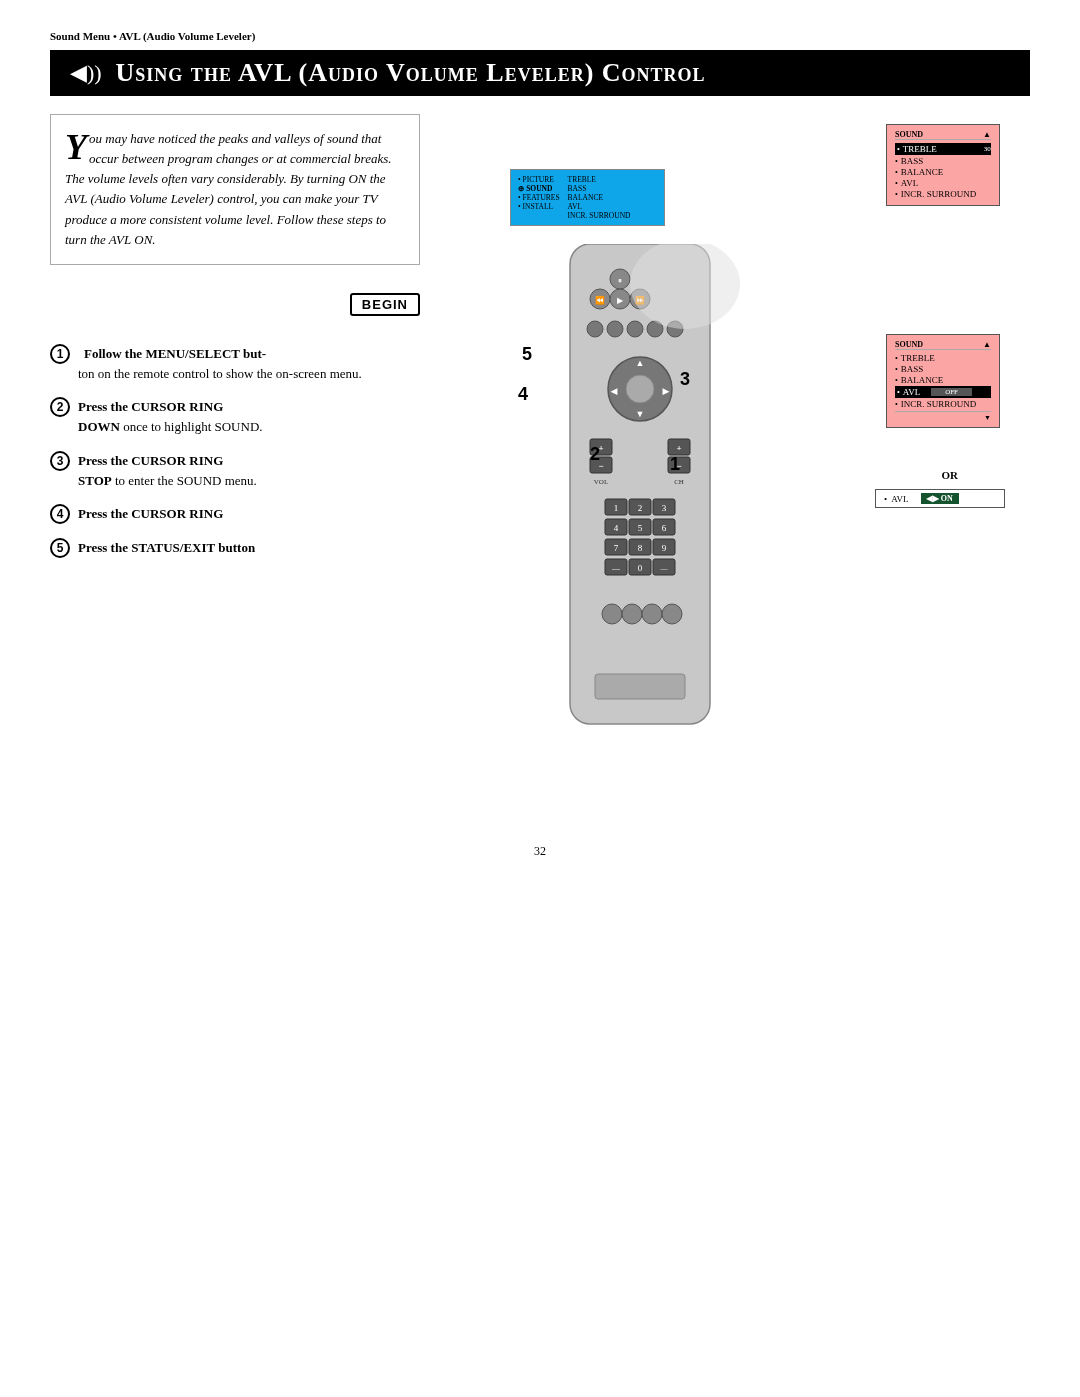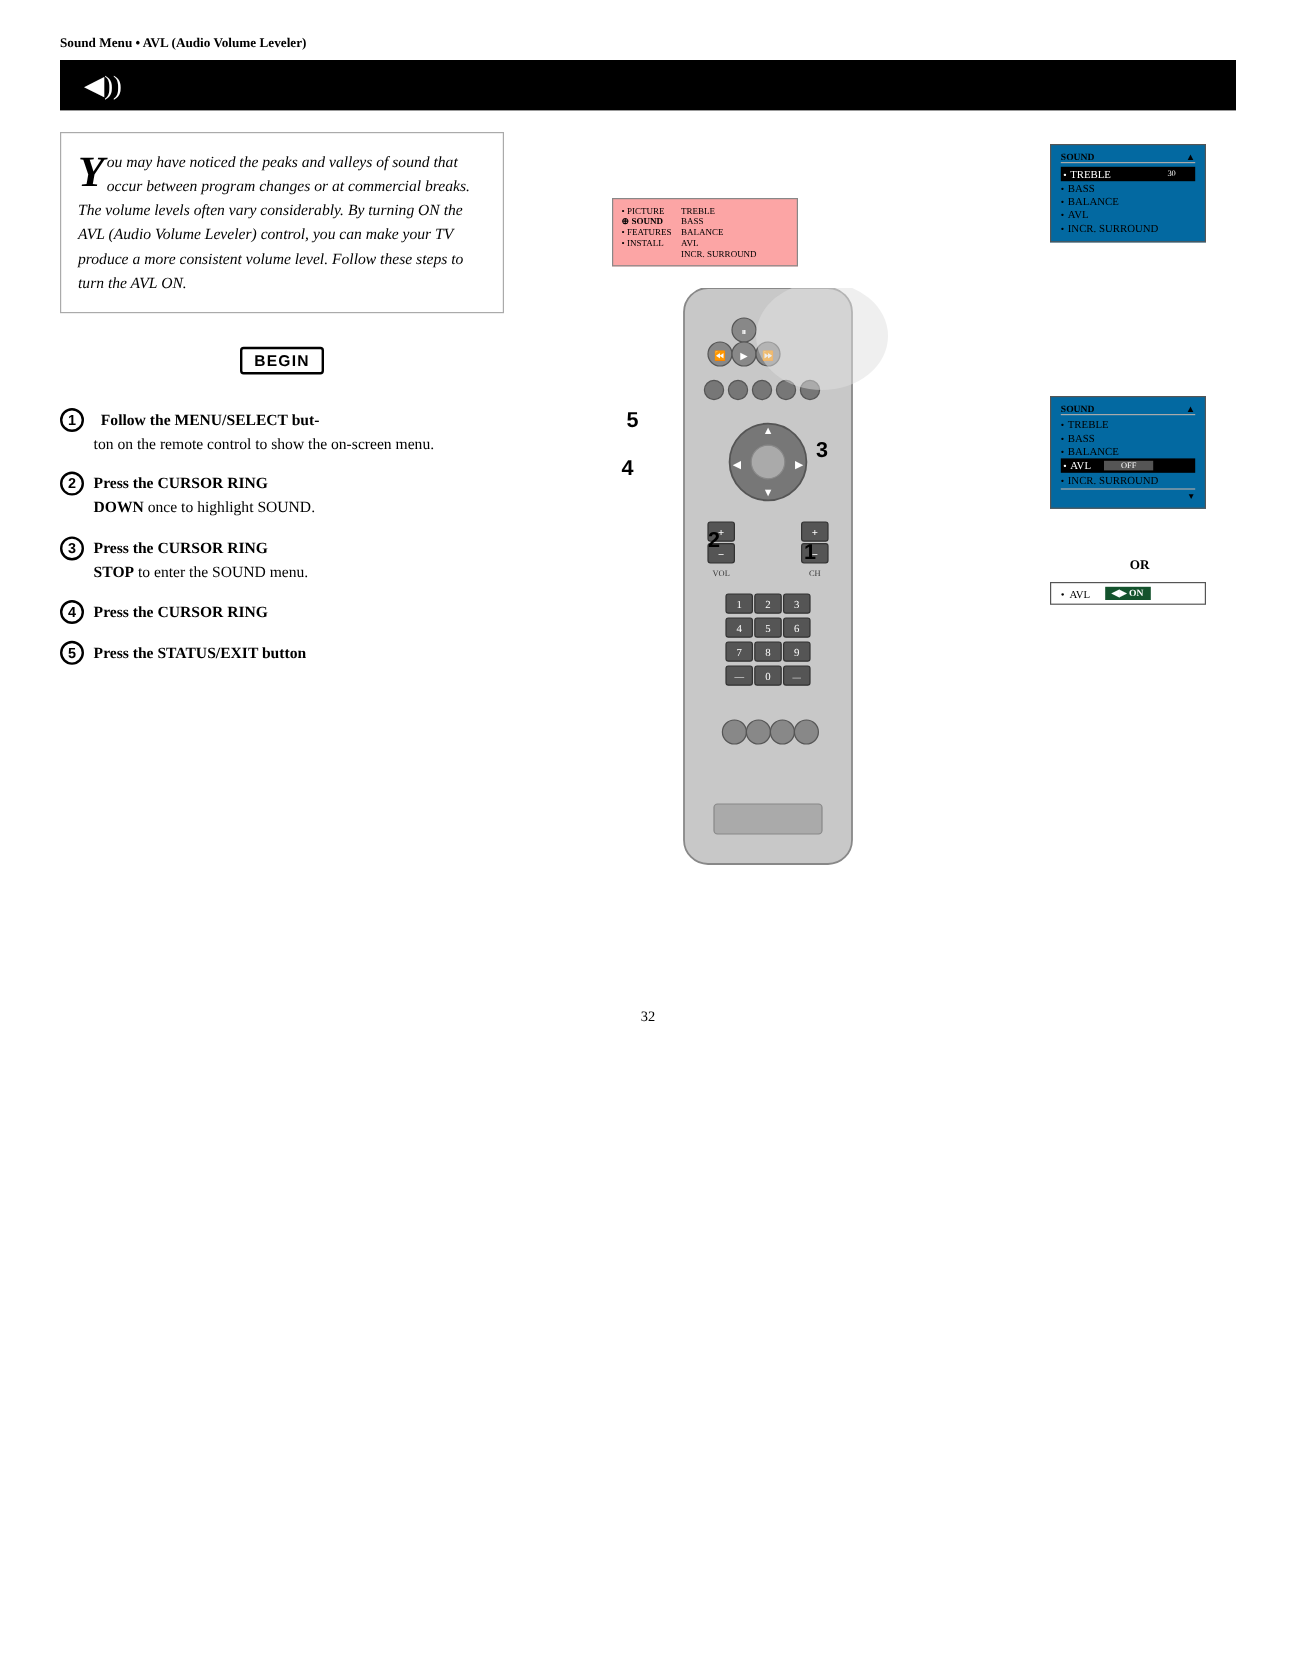--- a/index.html
+++ b/index.html
@@ -108,25 +108,26 @@
       width: 44px;
       height: 44px;
       font-size: 12px;
       font-weight: bold;
       font-family: Arial, sans-serif;
       margin-top: 10px;
       margin-left: 30px;
     }
 
     .osd-panel {
-      background: #0369a1;
+      background: #fca5a5;
       border: 1px solid #555;
       padding: 5px 8px;
       font-size: 9px;
-      width: 130px;
+      width: 114px;
+      margin-left: 11px;
     }
     .osd-item {
       display: flex;
       align-items: center;
       gap: 3px;
       margin: 1px 0;
     }
     .osd-item .dot { font-size: 8px; }
     .osd-item.highlighted {
       background: #000; color: #fff;
@@ -170,32 +171,35 @@
       min-height: 700px;
     }
   </style>
 </head>
 <body>
 
 <div class="page-header">Sound Menu • AVL (Audio Volume Leveler)</div>
 
 <div class="title-bar">
   <span class="speaker-icon">◀))</span>
+  <h1>
+    <span class="sc">Using the AVL (Audio Volume Leveler) Control</span>
+  </h1>
 </div>
 
 <div class="main-content">
 
   <div class="left-column">
 
     <div class="intro-text">
       <span class="drop-cap">Y</span>
       <em>ou may have noticed the peaks and valleys of sound that occur between program changes or at commercial breaks. The volume levels often vary considerably. By turning ON the AVL (Audio Volume Leveler) control, you can make your TV produce a more consistent volume level. Follow these steps to turn the AVL ON.</em>
     </div>
 
-    <div style="text-align:center; margin-bottom:14px;">
+    <div style="text-align:right; margin-bottom:14px;">
       <span class="begin-badge">BEGIN</span>
     </div>
 
     <div class="step">
       <div class="step-header">
         <span style="display:inline-flex;align-items:center;gap:0;margin-right:6px;">
           <span style="display:inline-flex;align-items:center;justify-content:center;width:20px;height:20px;border:2px solid #000;border-radius:50%;font-size:12px;font-weight:bold;font-family:Arial,sans-serif;margin-right:4px;">1</span>
         </span>
         <span><strong>Follow the MENU/SELECT but-</strong></span>
       </div>
@@ -306,21 +310,21 @@
     <div style="position:absolute; top:375px; right:20px; width:135px;">
       <div class="osd-avl-on">
         <div class="avl-on-row">
           <span class="dot">•</span>
           <span style="font-size:9px;margin-right:4px;">AVL</span>
           <span style="margin-left:4px;background:#14532d;color:#fff;padding:1px 6px;font-size:8px;font-weight:bold;">◀▶ <span>ON</span></span>
         </div>
       </div>
     </div>
 
-    <div style="position:absolute; top:55px; left:60px; background:#fca5a5; border:1px solid #888; padding:5px 7px; font-size:7.5px; width:155px;">
+    <div style="position:absolute; top:55px; left:60px; background:#0ea5e9; border:1px solid #888; padding:5px 7px; font-size:7.5px; width:155px;">
       <div style="display:flex; gap:8px;">
         <div>
           <div>• PICTURE</div>
           <div style="font-weight:bold;">⊕ SOUND</div>
           <div>• FEATURES</div>
           <div>• INSTALL</div>
         </div>
         <div>
           <div>TREBLE</div>
           <div>BASS</div>

